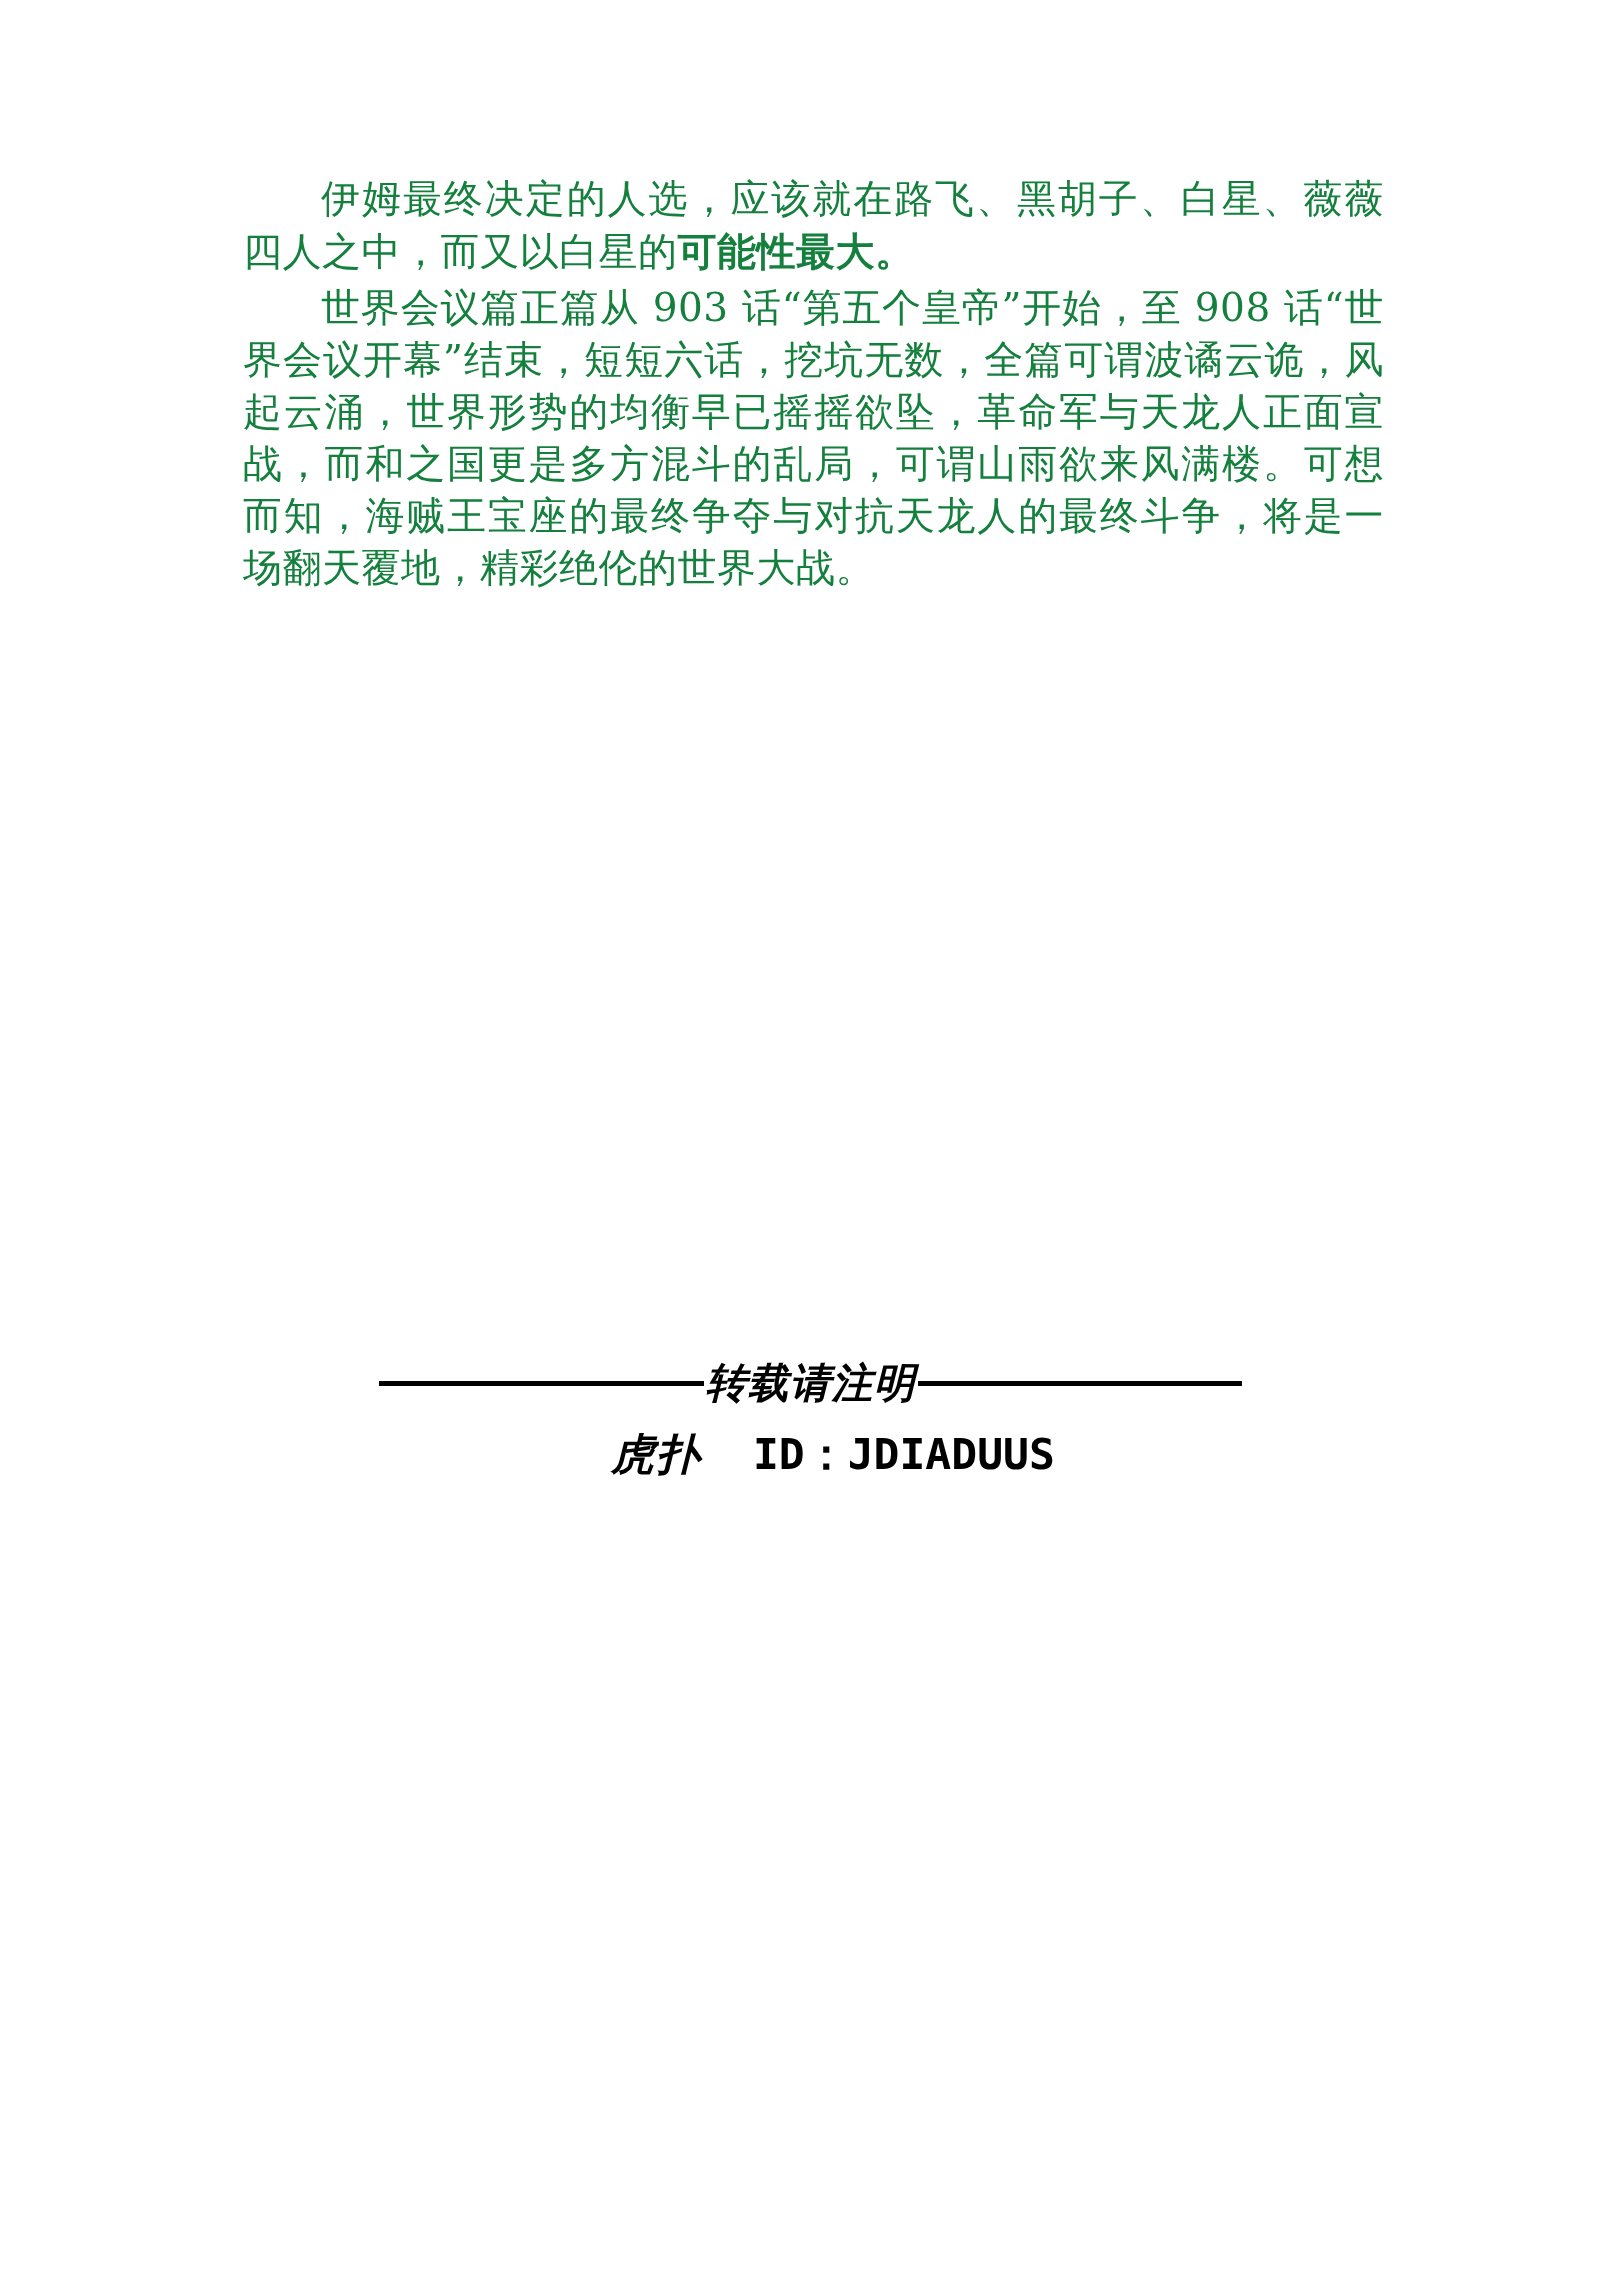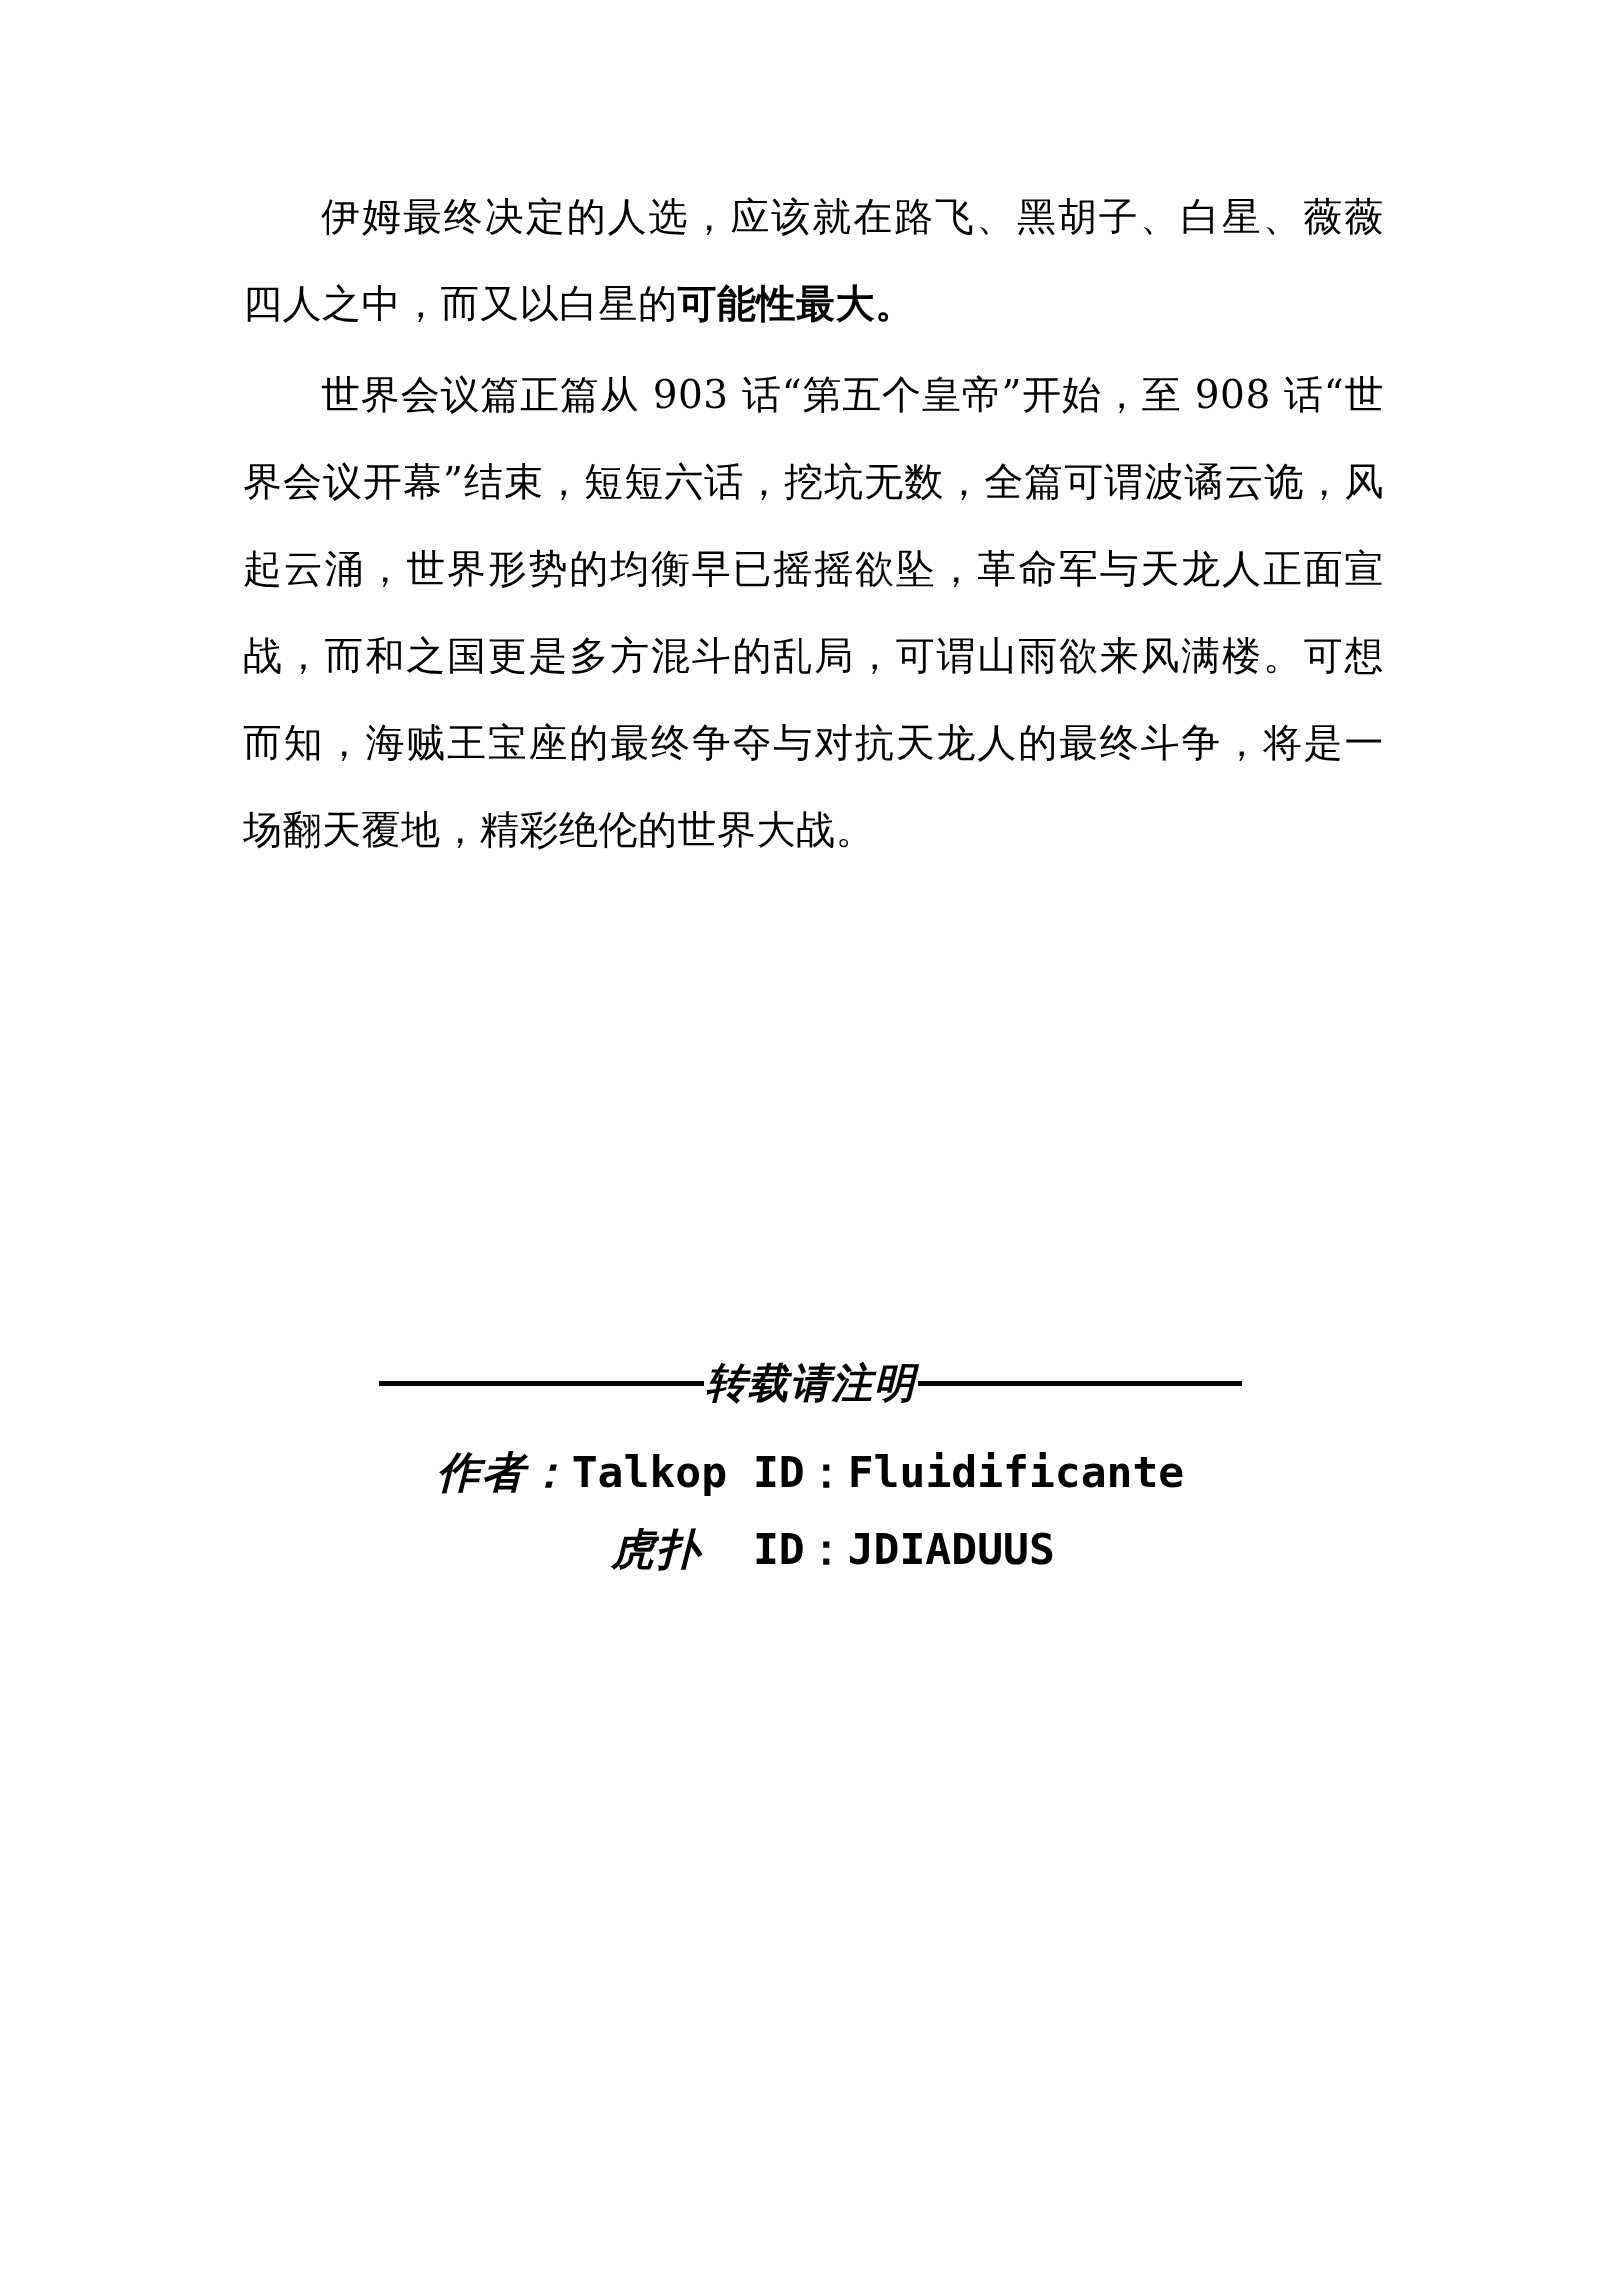--- a/index.html
+++ b/index.html
@@ -23,22 +23,22 @@
     position: absolute;
     left: 243px;
     top: 173px;
     width: 1141px;
   }
 
   .para {
     margin: 0 0 3.9px 0;
     font-family: "DejaVu Serif", "Liberation Serif", serif;
     font-size: 39px;
-    line-height: 87px;
-    color: #000000;
+    line-height: 52px;
+    color: #15803d;
     text-align: justify;
     text-justify: inter-ideograph;
     text-indent: 78px;
     letter-spacing: 0.5px;
     word-break: break-all;
   }
 
   .para .strong {
     font-weight: bold;
   }
@@ -119,20 +119,19 @@
   </div>
 
   <div class="footer-block">
 
     <div class="divider-row">
       <span class="divider-rule"></span>
       <span class="divider-label">转载请注明</span>
       <span class="divider-rule"></span>
     </div>
 
-    <div class="sig-line sig-line-1"><span class="sig-cjk">作者：</span><span>Talkop ID：Fluidificante</span></div>
 
     <div class="sig-line sig-line-2"><span class="sig-cjk">虎扑</span><span>  ID：JDIADUUS</span></div>
 
   </div>
 
 </div>
 
 
 </body></html>

